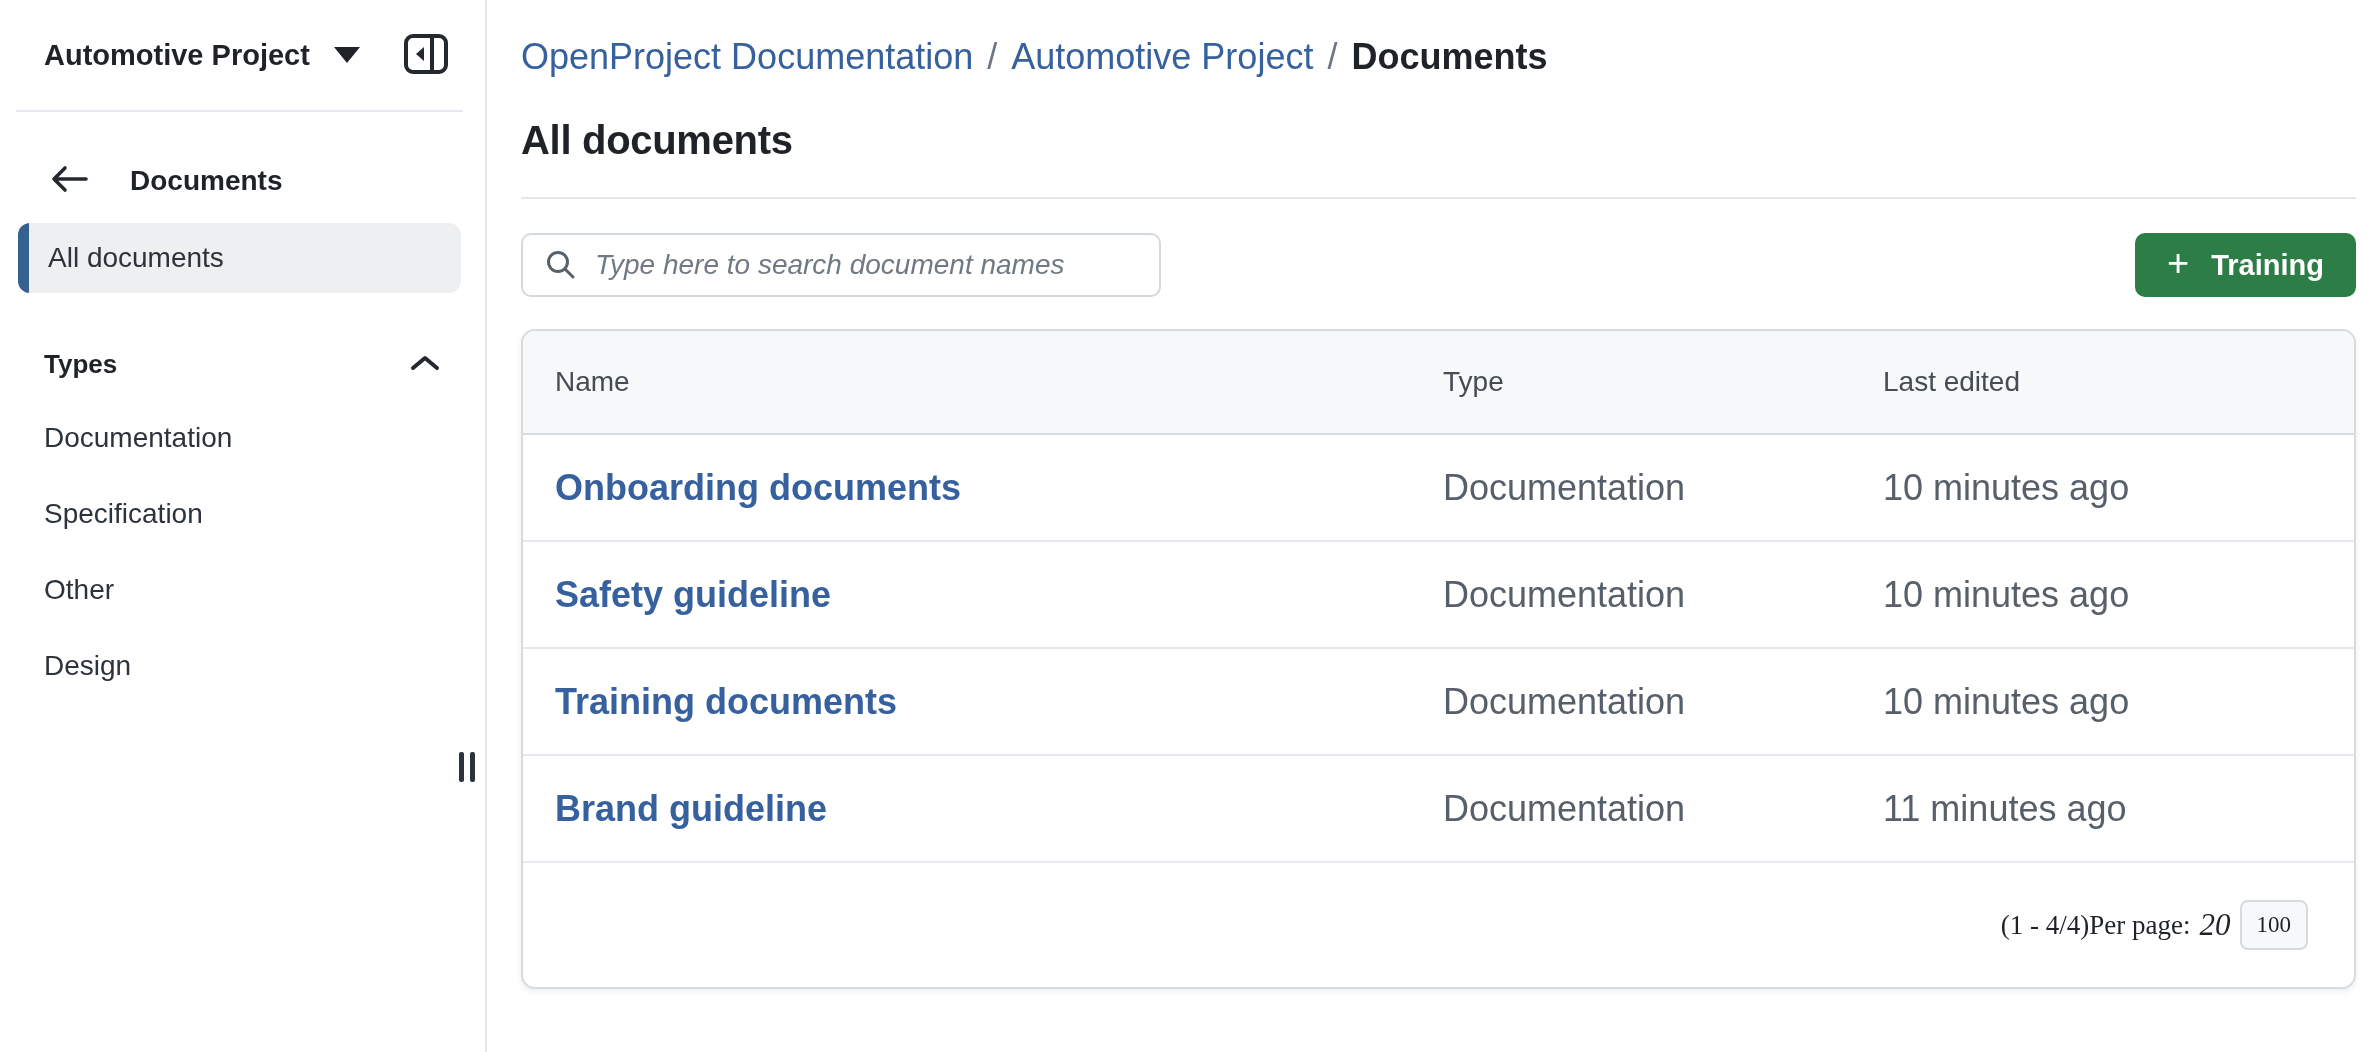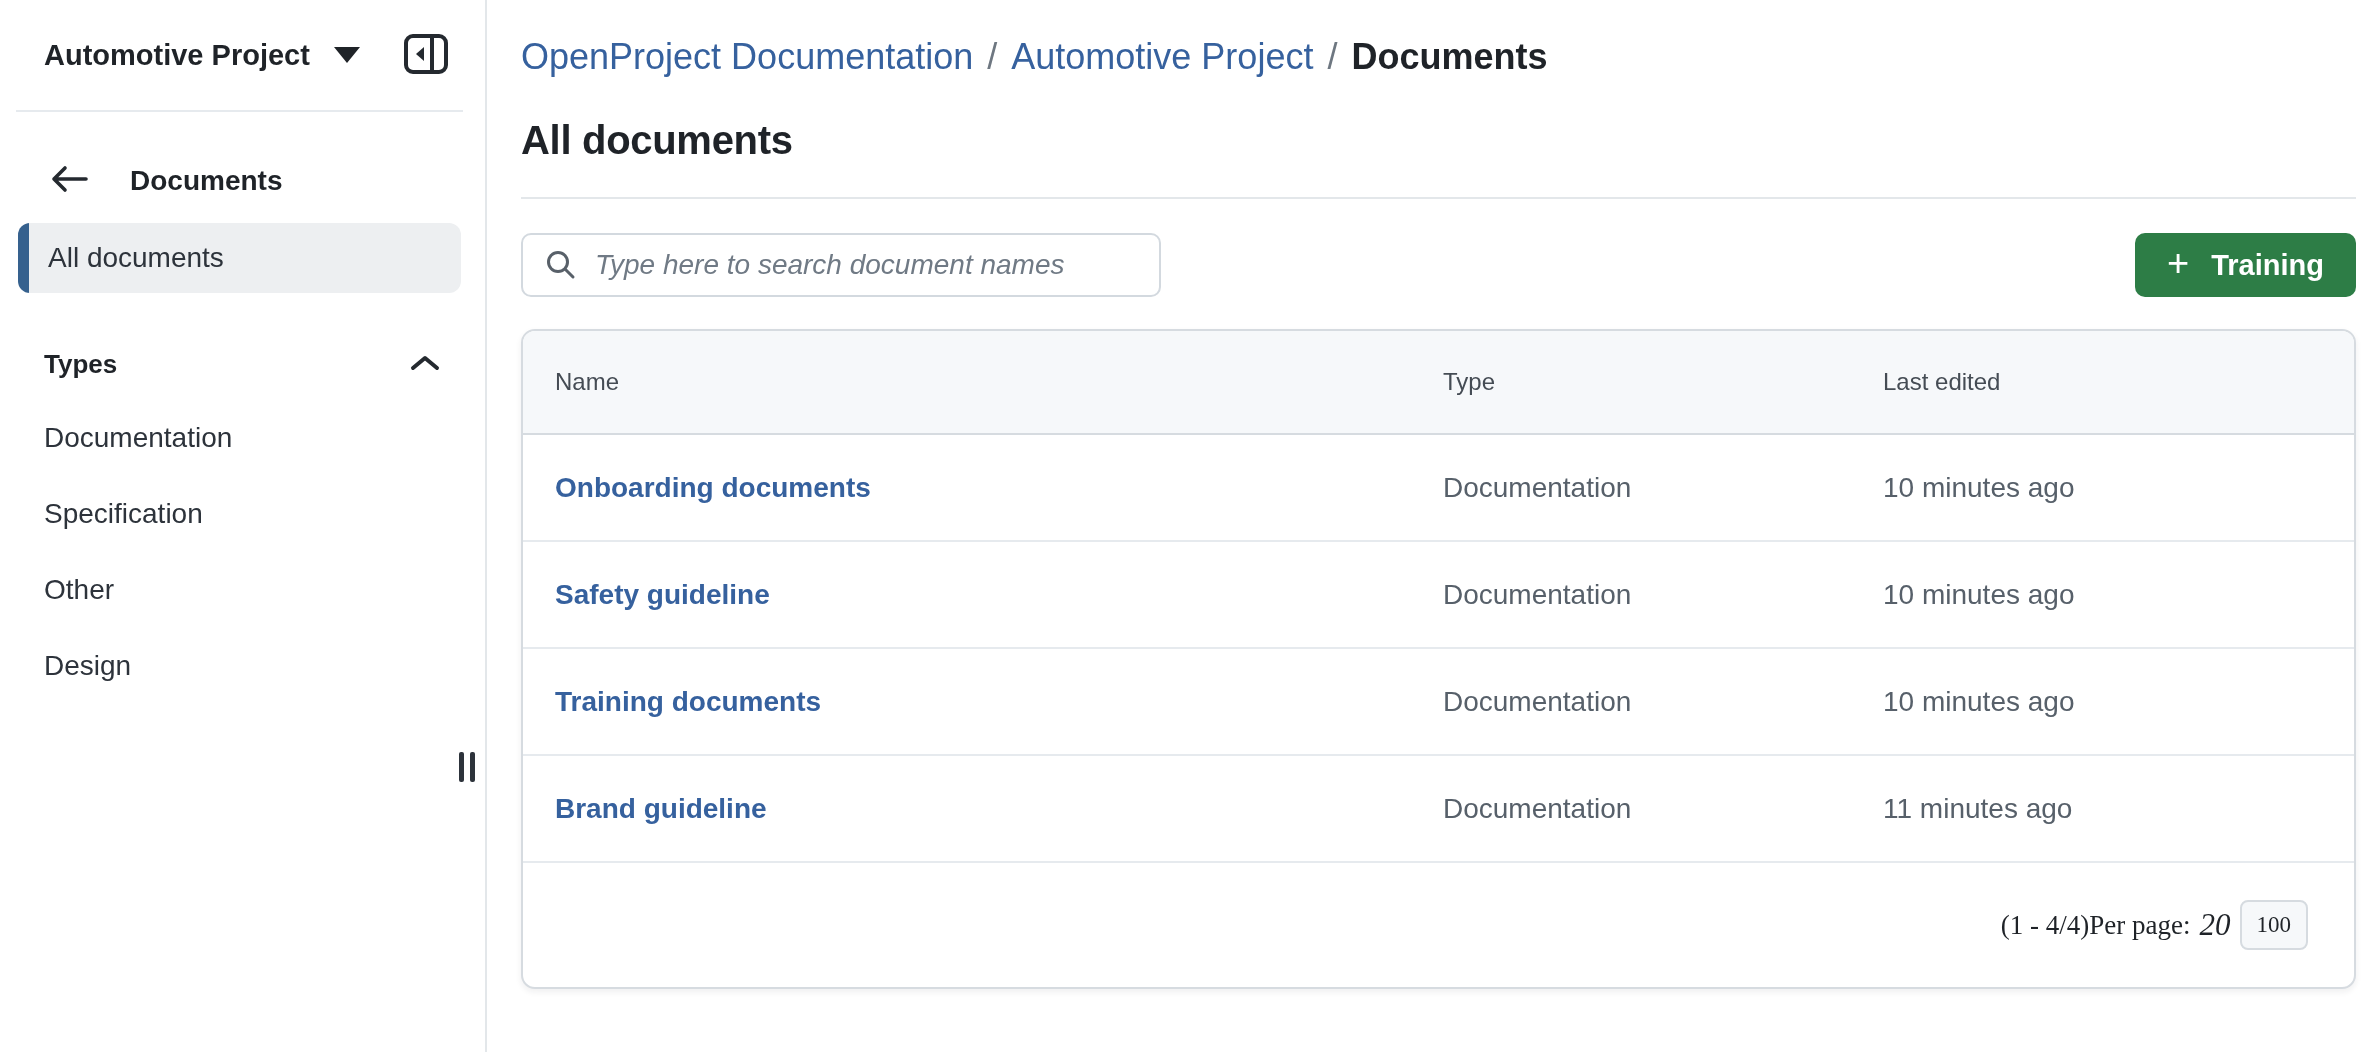--- a/index.html
+++ b/index.html
@@ -59,24 +59,24 @@
 
   .new-doc-btn { height:64px; background:#2d7d46; color:#fff; border:none; border-radius:10px;
                  display:flex; align-items:center; gap:22px; padding:0 32px; cursor:pointer;
                  font-size:29px; font-weight:600; font-family:inherit; }
   .new-doc-btn .plus { font-size:38px; font-weight:400; line-height:1; margin-top:-4px; }
 
   .doc-table { margin-top:32px; border:2px solid #d6dbe0; border-radius:14px; overflow:hidden;
                background:#fff; box-shadow:0 3px 6px rgba(31,35,40,.07); }
   .thead { display:grid; grid-template-columns:920px 440px 1fr; align-items:center;
            height:104px; background:#f6f8fa; border-bottom:2px solid #d6dbe0;
-           font-size:24px; font-weight:500; color:#454c54; }
+           font-size:28px; font-weight:500; color:#454c54; }
   .thead .th-name { padding-left:32px; }
   .trow { display:grid; grid-template-columns:920px 440px 1fr; align-items:center;
-          height:107px; border-bottom:2px solid #e6eaee; font-size:28px; }
+          height:107px; border-bottom:2px solid #e6eaee; font-size:36px; }
   .trow .cell-name { padding-left:32px; }
   .trow .cell-name a { color:#36619e; font-weight:700; text-decoration:none; cursor:pointer; }
   .trow .cell-type, .trow .cell-edited { color:#57606a; }
   .tfoot { height:124px; display:flex; align-items:center; justify-content:flex-end;
            padding:0 46px 0 44px; font-size:27px; color:#1f2328;font-family:Liberation Serif, serif; }
   .perpage { display:flex; align-items:center; gap:9px; }
   .pp-label { color:#1f2328; }
   .pp-opt { font-style:italic; color:#1f2328; cursor:pointer; background:none; border:none;
             font-size:31px; font-family:inherit; }
   .pp-box { font-style:normal; border:2px solid #d6dbe0; background:#f6f8fa; border-radius:8px;

